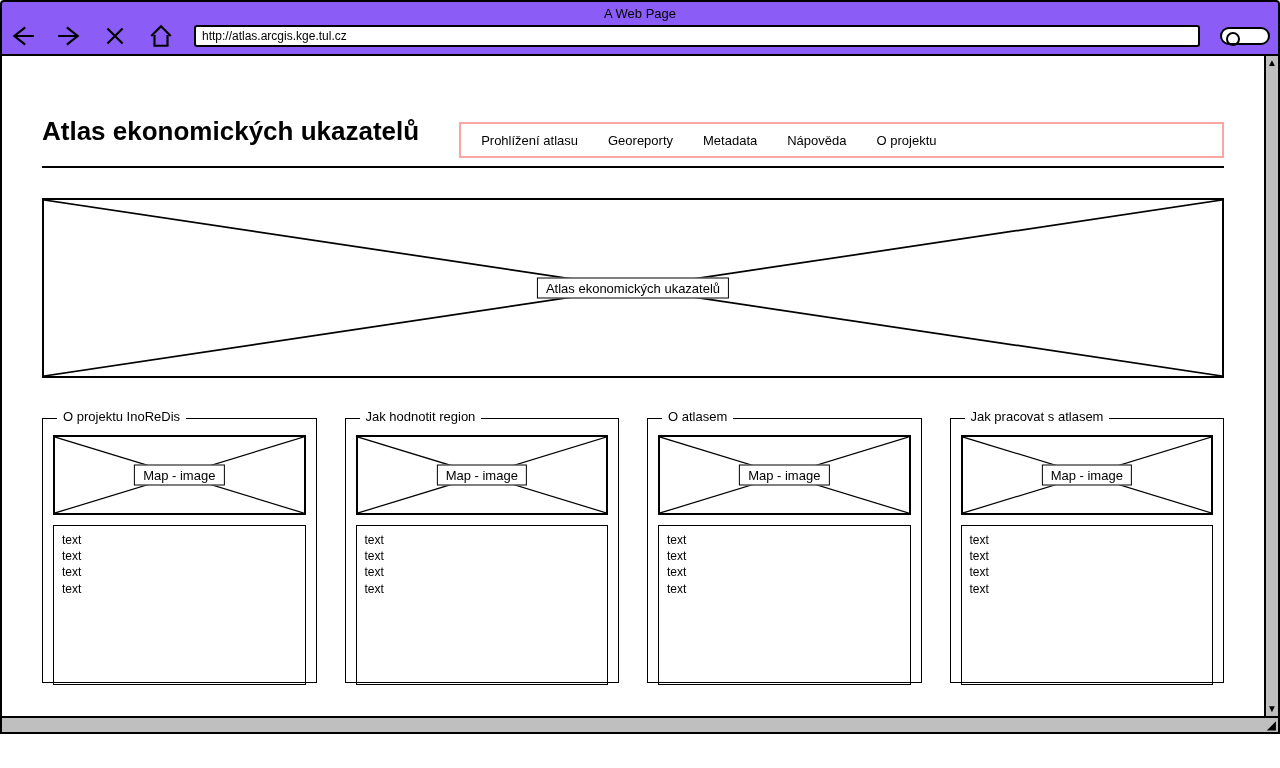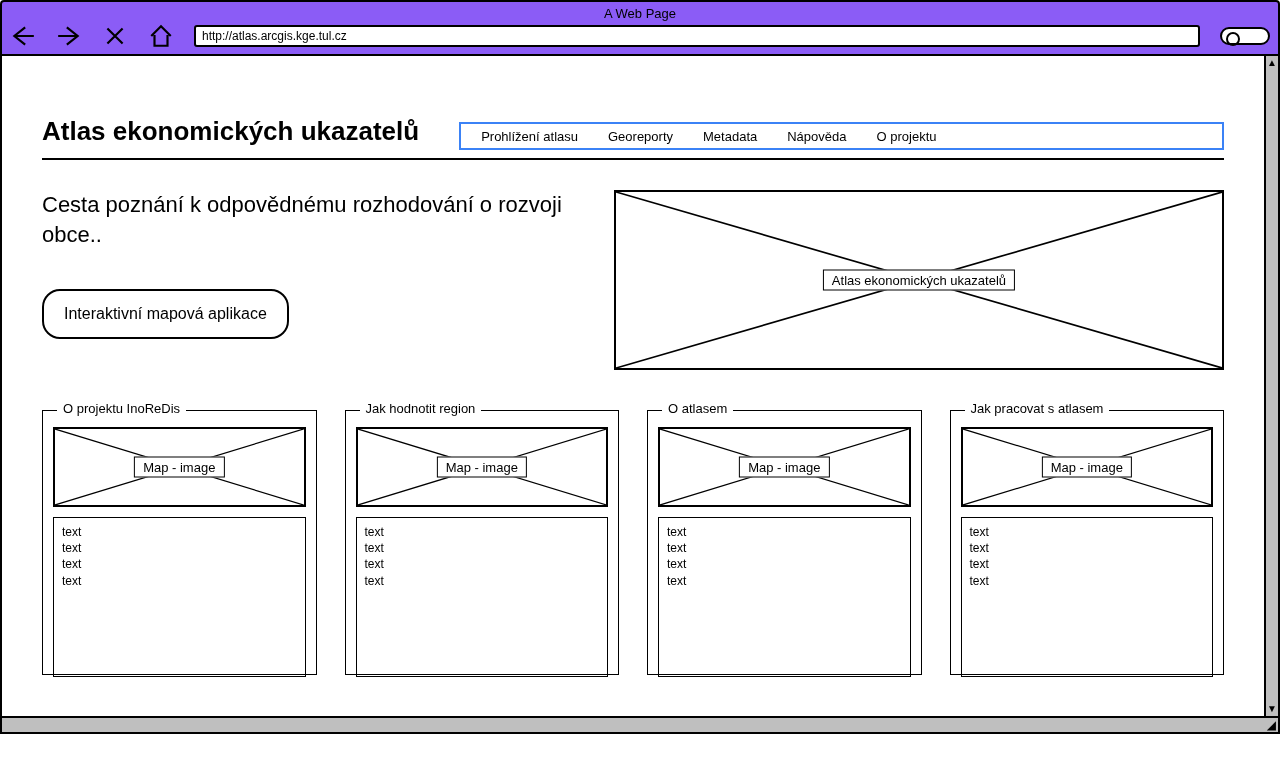--- a/index.html
+++ b/index.html
@@ -100,26 +100,26 @@
     border-bottom: 2px solid #000;
     padding-bottom: 8px;
   }
   .site-title {
     font-size: 26px;
     font-weight: bold;
     flex: 0 0 auto;
   }
   .menu-bar {
     flex: 1;
-    border: 2px solid #3b82f6;
+    border: 2px solid #fca5a5;
     height: 28px;
     display: flex;
     align-items: center;
     gap: 30px;
-    padding: 8px 20px;
+    padding: 16px 20px;
     font-family: Arial, sans-serif;
     font-size: 13px;
     margin-top: 6px;
   }
   .menu-item { cursor: pointer; white-space: nowrap; }
 
   .hero {
     display: flex;
     gap: 40px;
     margin-top: 30px;
@@ -247,24 +247,20 @@
       <div class="menu-bar">
         <span class="menu-item">Prohlížení atlasu</span>
         <span class="menu-item">Georeporty</span>
         <span class="menu-item">Metadata</span>
         <span class="menu-item">Nápověda</span>
         <span class="menu-item">O projektu</span>
       </div>
     </div>
 
     <div class="hero">
-      <div class="hero-left">
-        <div class="tagline">Cesta poznání k odpovědnému rozhodování o rozvoji obce..</div>
-        <div class="cta-button">Interaktivní mapová aplikace</div>
-      </div>
       <div class="hero-right">
         <div class="placeholder-box">
           <svg preserveAspectRatio="none" viewBox="0 0 100 100">
               <line x1="0" y1="0" x2="100" y2="100" stroke="#000" stroke-width="0.7"></line>
               <line x1="100" y1="0" x2="0" y2="100" stroke="#000" stroke-width="0.7"></line>
             </svg>
           <div class="placeholder-label">Atlas ekonomických ukazatelů</div>
         </div>
       </div>
     </div>

